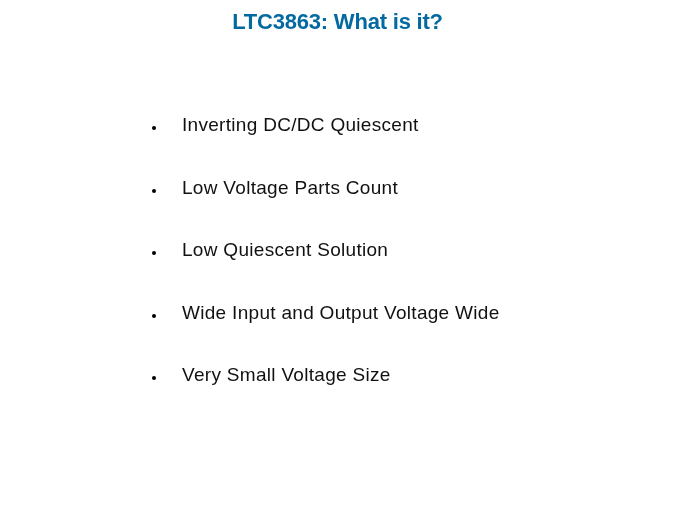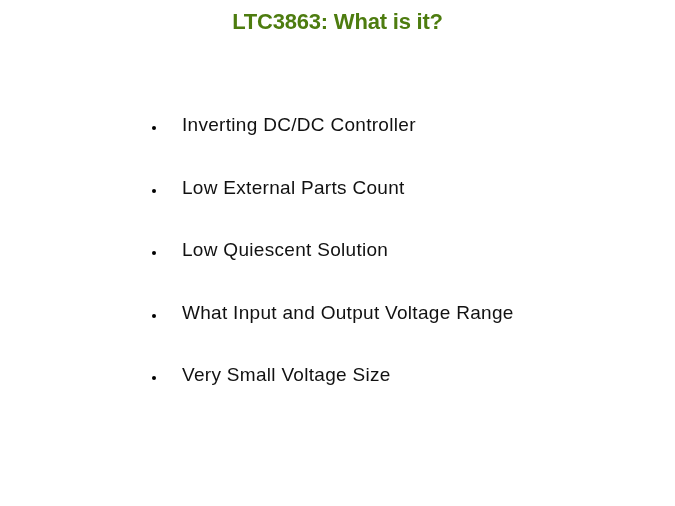--- a/index.html
+++ b/index.html
@@ -23,21 +23,21 @@
   }
 
   .slide-title {
     position: absolute;
     left: 0;
     top: 9px;
     width: 675px;
     text-align: center;
     font-size: 22px;
     font-weight: bold;
-    color: #4d7c0f;
+    color: #0369a1;
     letter-spacing: -0.2px;
     line-height: 26px;
     white-space: nowrap;
   }
 
   .bullet-list {
     position: absolute;
     left: 152px;
     top: 112px;
     width: 480px;
@@ -80,36 +80,36 @@
 <body>
 
 <div class="slide">
 
   <div class="slide-title">LTC3863: What is it?</div>
 
   <ul class="bullet-list">
 
     <li class="bullet-item">
       <span class="bullet-marker"></span>
-      <span class="bullet-text">Inverting DC/DC Controller</span>
+      <span class="bullet-text">Inverting DC/DC Quiescent</span>
     </li>
 
     <li class="bullet-item">
       <span class="bullet-marker"></span>
-      <span class="bullet-text">Low External Parts Count</span>
+      <span class="bullet-text">Low Voltage Parts Count</span>
     </li>
 
     <li class="bullet-item">
       <span class="bullet-marker"></span>
       <span class="bullet-text">Low Quiescent Solution</span>
     </li>
 
     <li class="bullet-item">
       <span class="bullet-marker"></span>
-      <span class="bullet-text">What Input and Output Voltage Range</span>
+      <span class="bullet-text">Wide Input and Output Voltage Wide</span>
     </li>
 
     <li class="bullet-item">
       <span class="bullet-marker"></span>
       <span class="bullet-text">Very Small Voltage Size</span>
     </li>
 
   </ul>
 
 </div>

